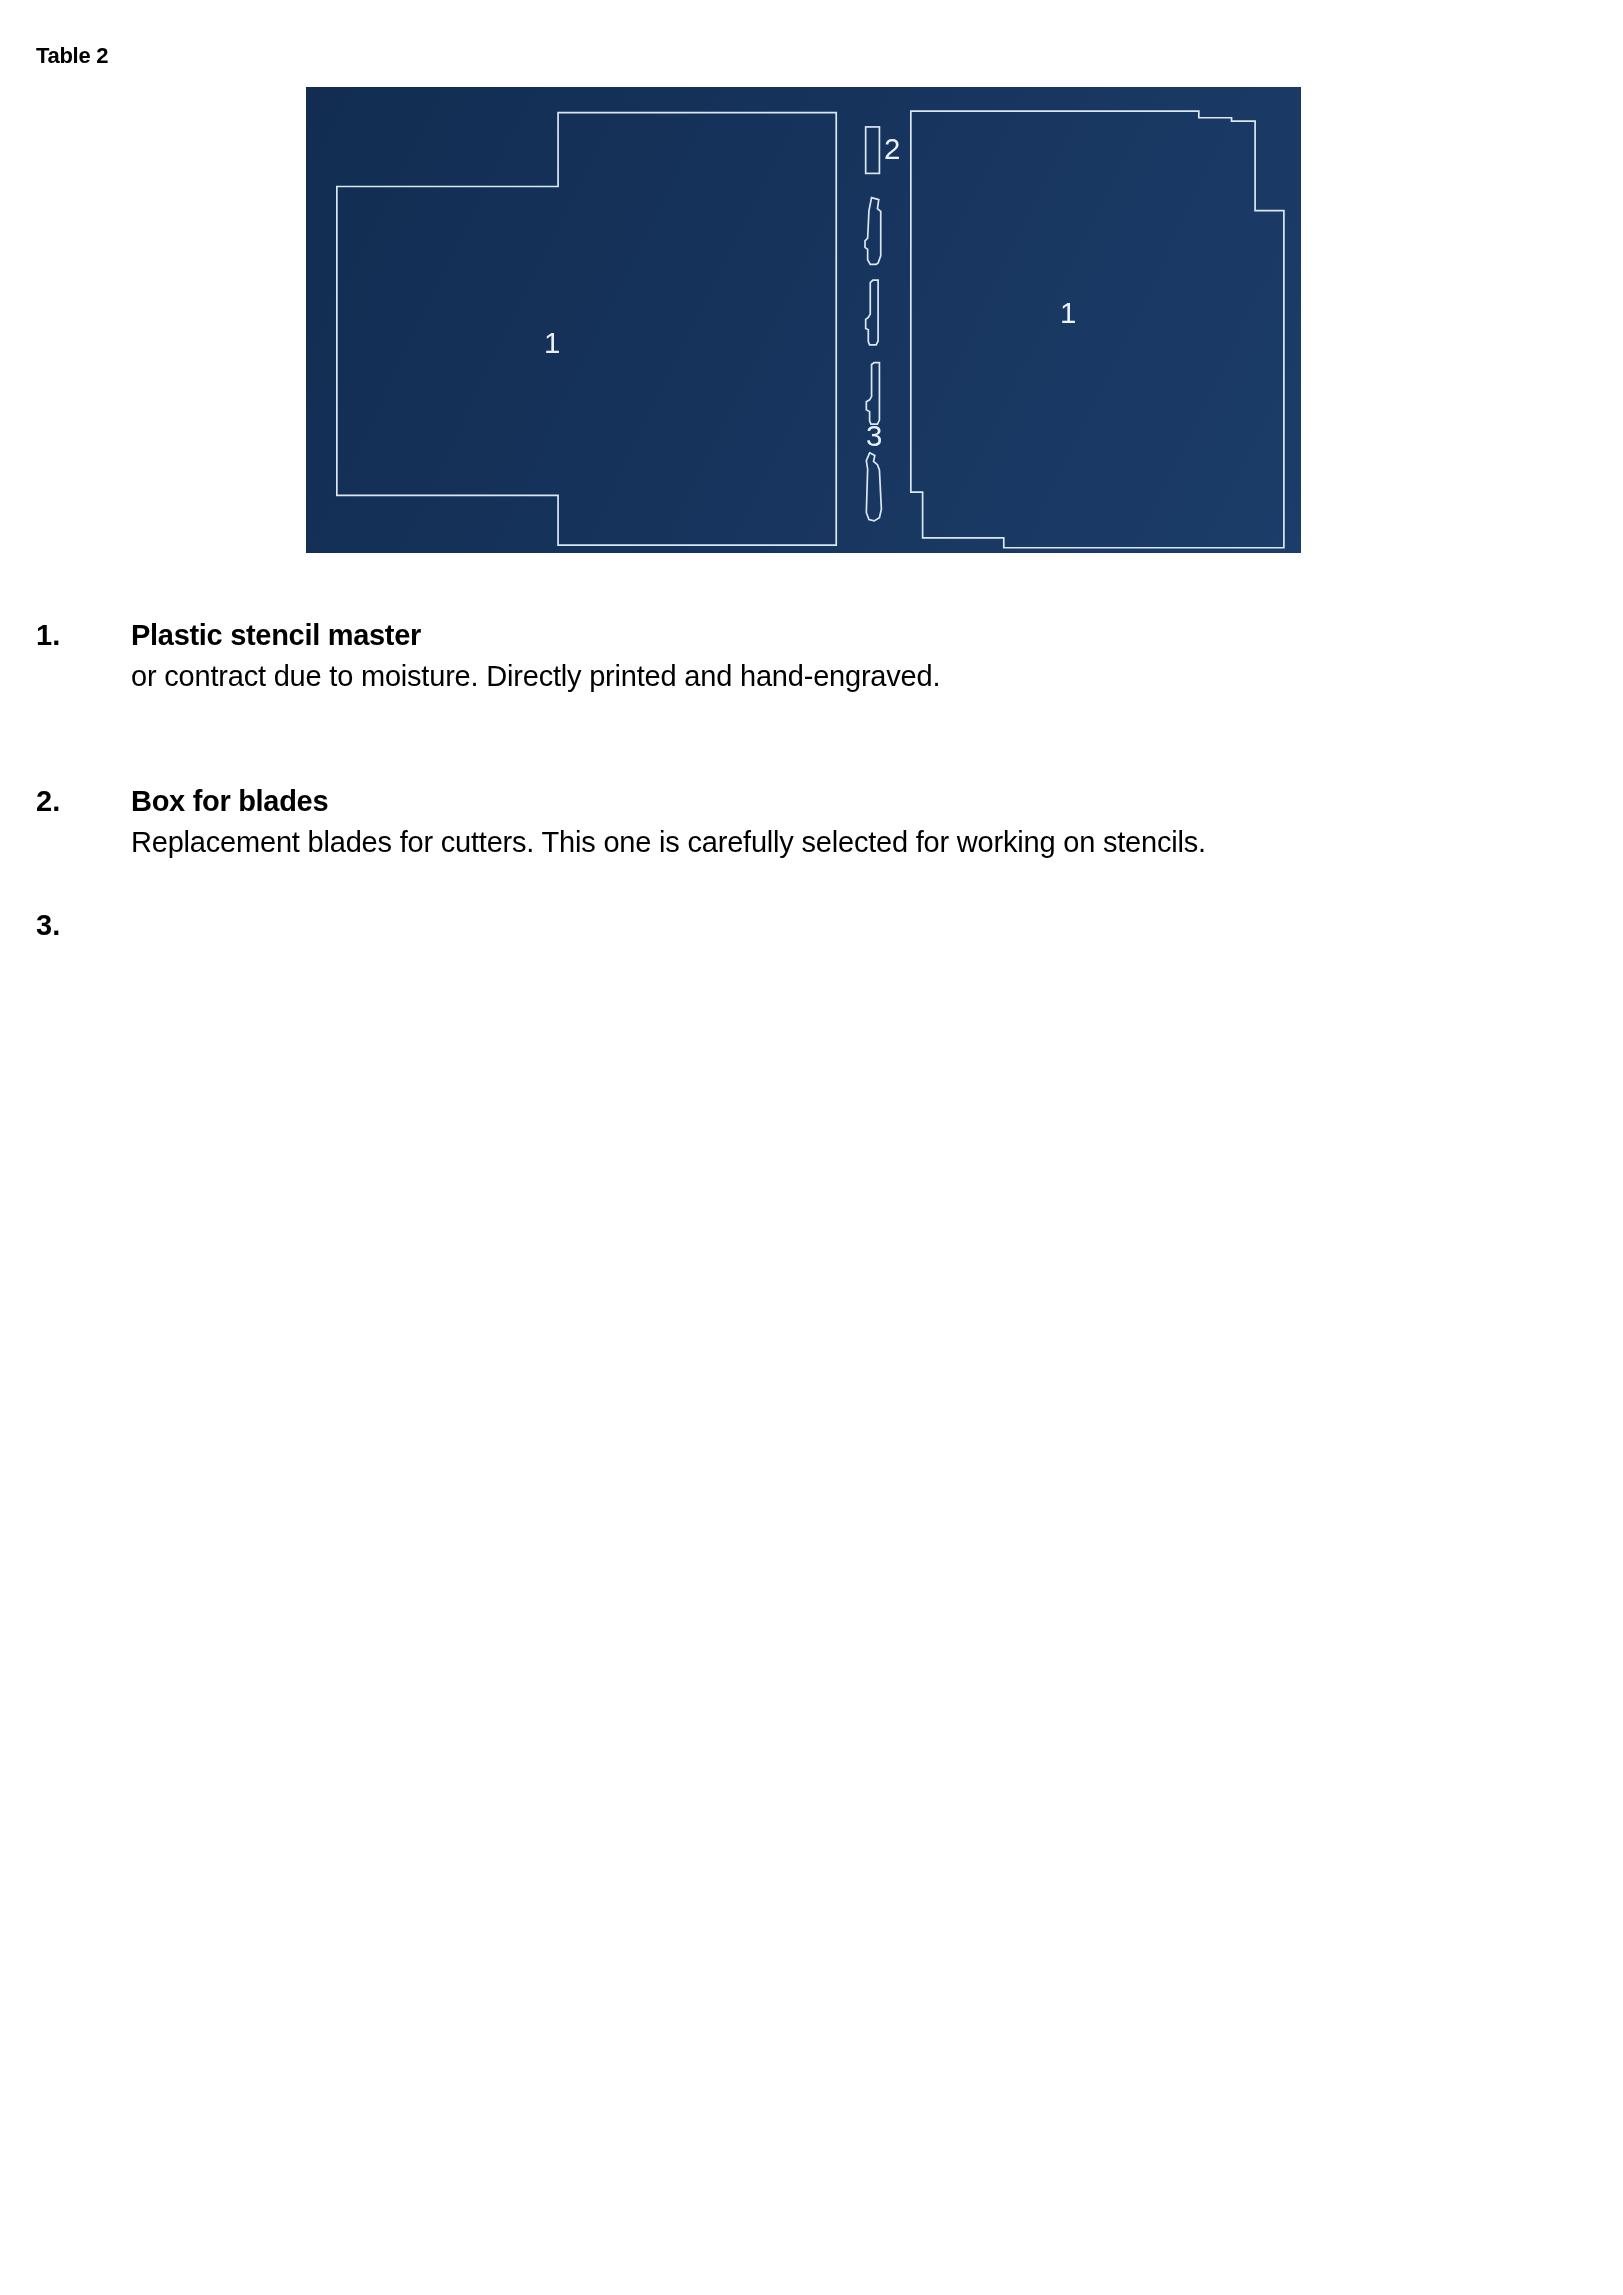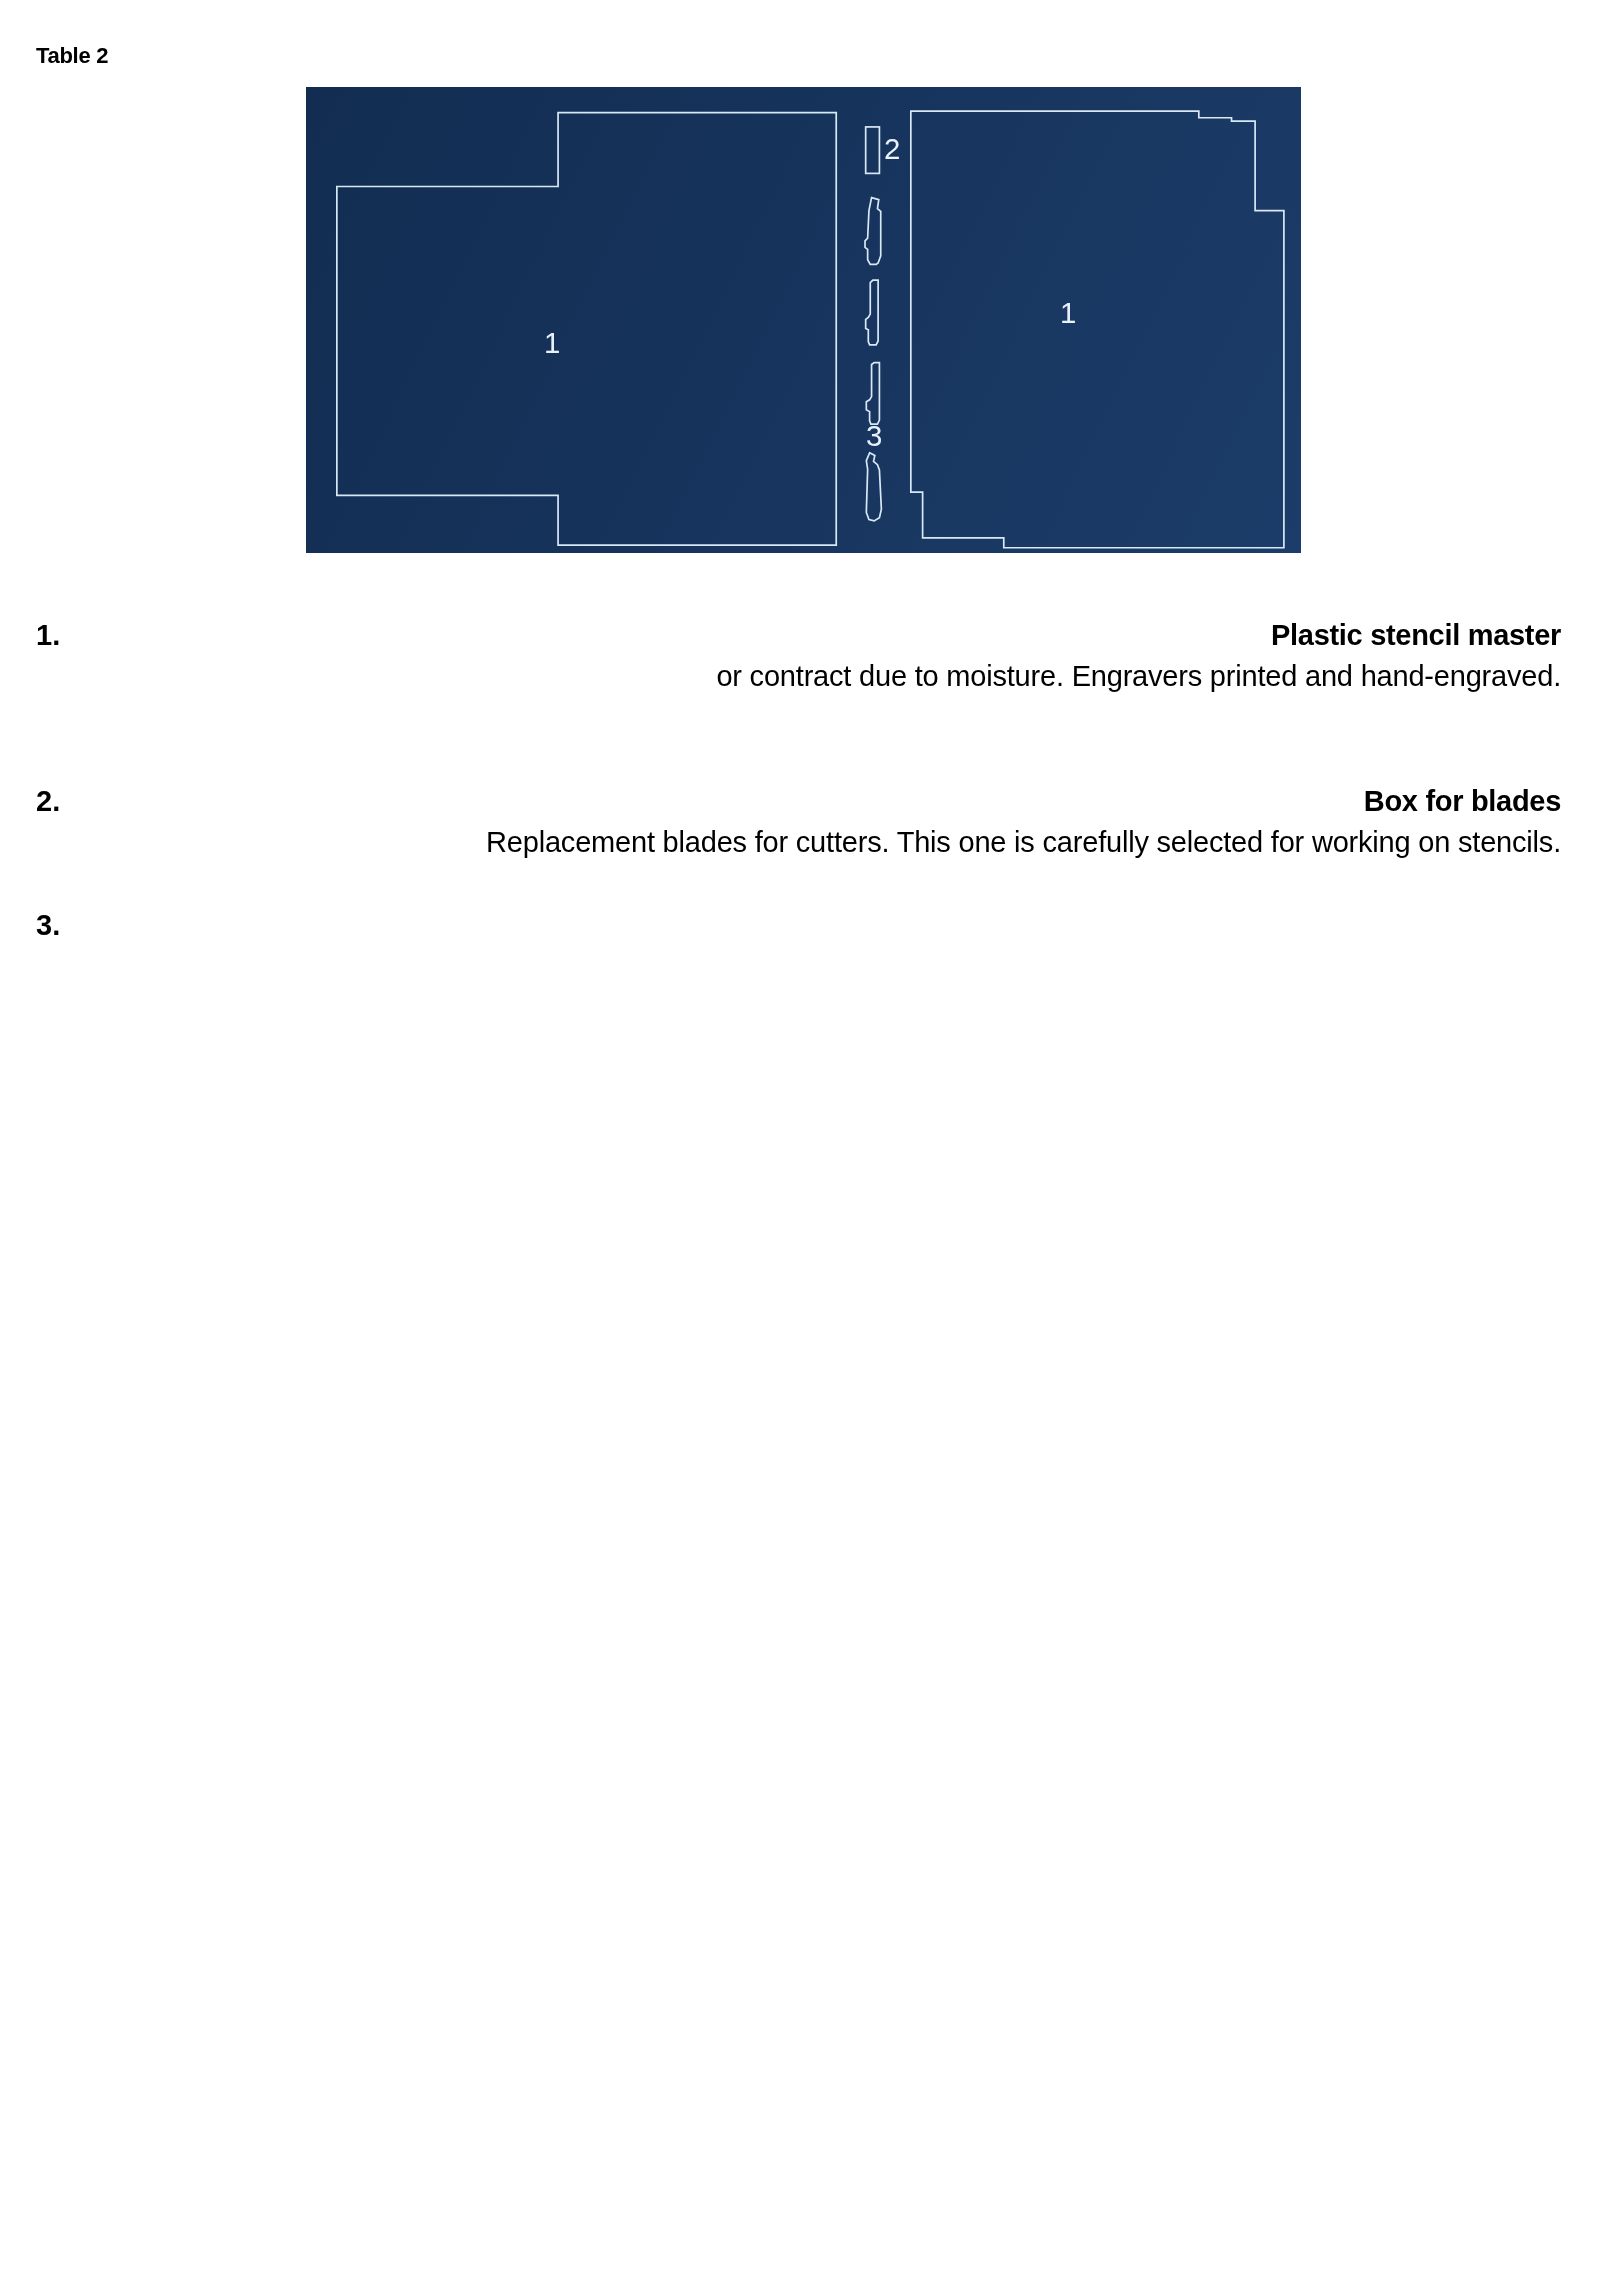--- a/index.html
+++ b/index.html
@@ -4,21 +4,20 @@
 <style>
   html, body { margin: 0; padding: 0; background: #ffffff; }
   .page {
     position: relative;
     width: 1623px;
     height: 1795px;
     background: #ffffff;
     font-family: "Liberation Sans", sans-serif;
     color: #000000;
     overflow: hidden;
-    text-align: right;
   }
   .table-label {
     position: absolute;
     left: 36px;
     top: 43px;
     font-size: 22px;
     font-weight: 700;
     letter-spacing: -0.3px;
   }
   
@@ -102,21 +101,21 @@
     <span class="photo-label lbl-left1">1</span>
     <span class="photo-label lbl-2">2</span>
     <span class="photo-label lbl-3">3</span>
     <span class="photo-label lbl-right1">1</span>
   </div>
 
   <div class="item item-1">
     <span class="item-number">1.</span>
     <div class="item-content">
       <div class="item-title">Plastic stencil master</div>
-      <div class="body-line"><span>or contract due to moisture. Engravers printed and hand-engraved.</span><span class="it"></span><span></span></div>
+      <div class="body-line"><span>or contract due to moisture. Directly printed and hand-engraved.</span><span class="it"></span><span></span></div>
     </div>
   </div>
 
   <div class="item item-2">
     <span class="item-number">2.</span>
     <div class="item-content">
       <div class="item-title">Box for blades</div>
       <div class="body-line"><span>Replacement blades for cutters. This one is carefully selected for working on stencils.</span><span class="it"></span><span></span></div>
     </div>
   </div>

